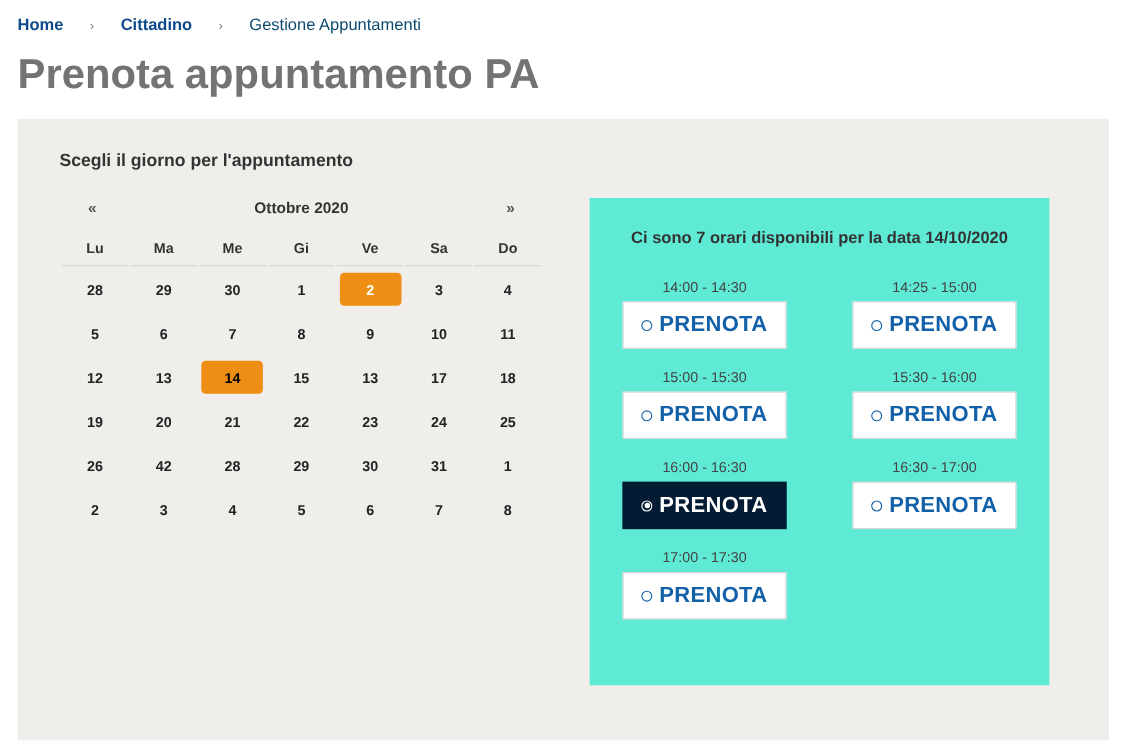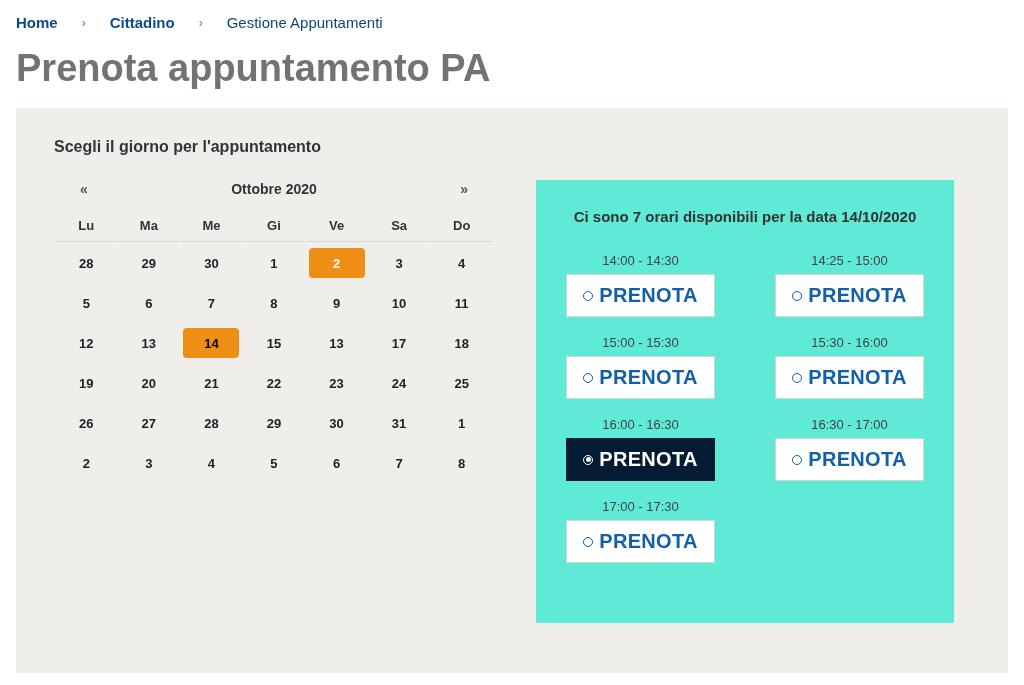--- a/index.html
+++ b/index.html
@@ -254,21 +254,21 @@
                 <td class="normal"><span class="cell">19</span></td>
                 <td class="normal"><span class="cell">20</span></td>
                 <td class="normal"><span class="cell">21</span></td>
                 <td class="disabled"><span class="cell">22</span></td>
                 <td class="disabled"><span class="cell">23</span></td>
                 <td class="disabled"><span class="cell">24</span></td>
                 <td class="disabled"><span class="cell">25</span></td>
               </tr>
               <tr>
                 <td class="normal"><span class="cell">26</span></td>
-                <td class="normal"><span class="cell">27</span></td>
+                <td class="normal"><span class="cell">42</span></td>
                 <td class="normal"><span class="cell">28</span></td>
                 <td class="disabled"><span class="cell">29</span></td>
                 <td class="disabled"><span class="cell">30</span></td>
                 <td class="disabled"><span class="cell">31</span></td>
                 <td class="outside"><span class="cell">1</span></td>
               </tr>
               <tr>
                 <td class="outside"><span class="cell">2</span></td>
                 <td class="outside"><span class="cell">3</span></td>
                 <td class="outside"><span class="cell">4</span></td>

